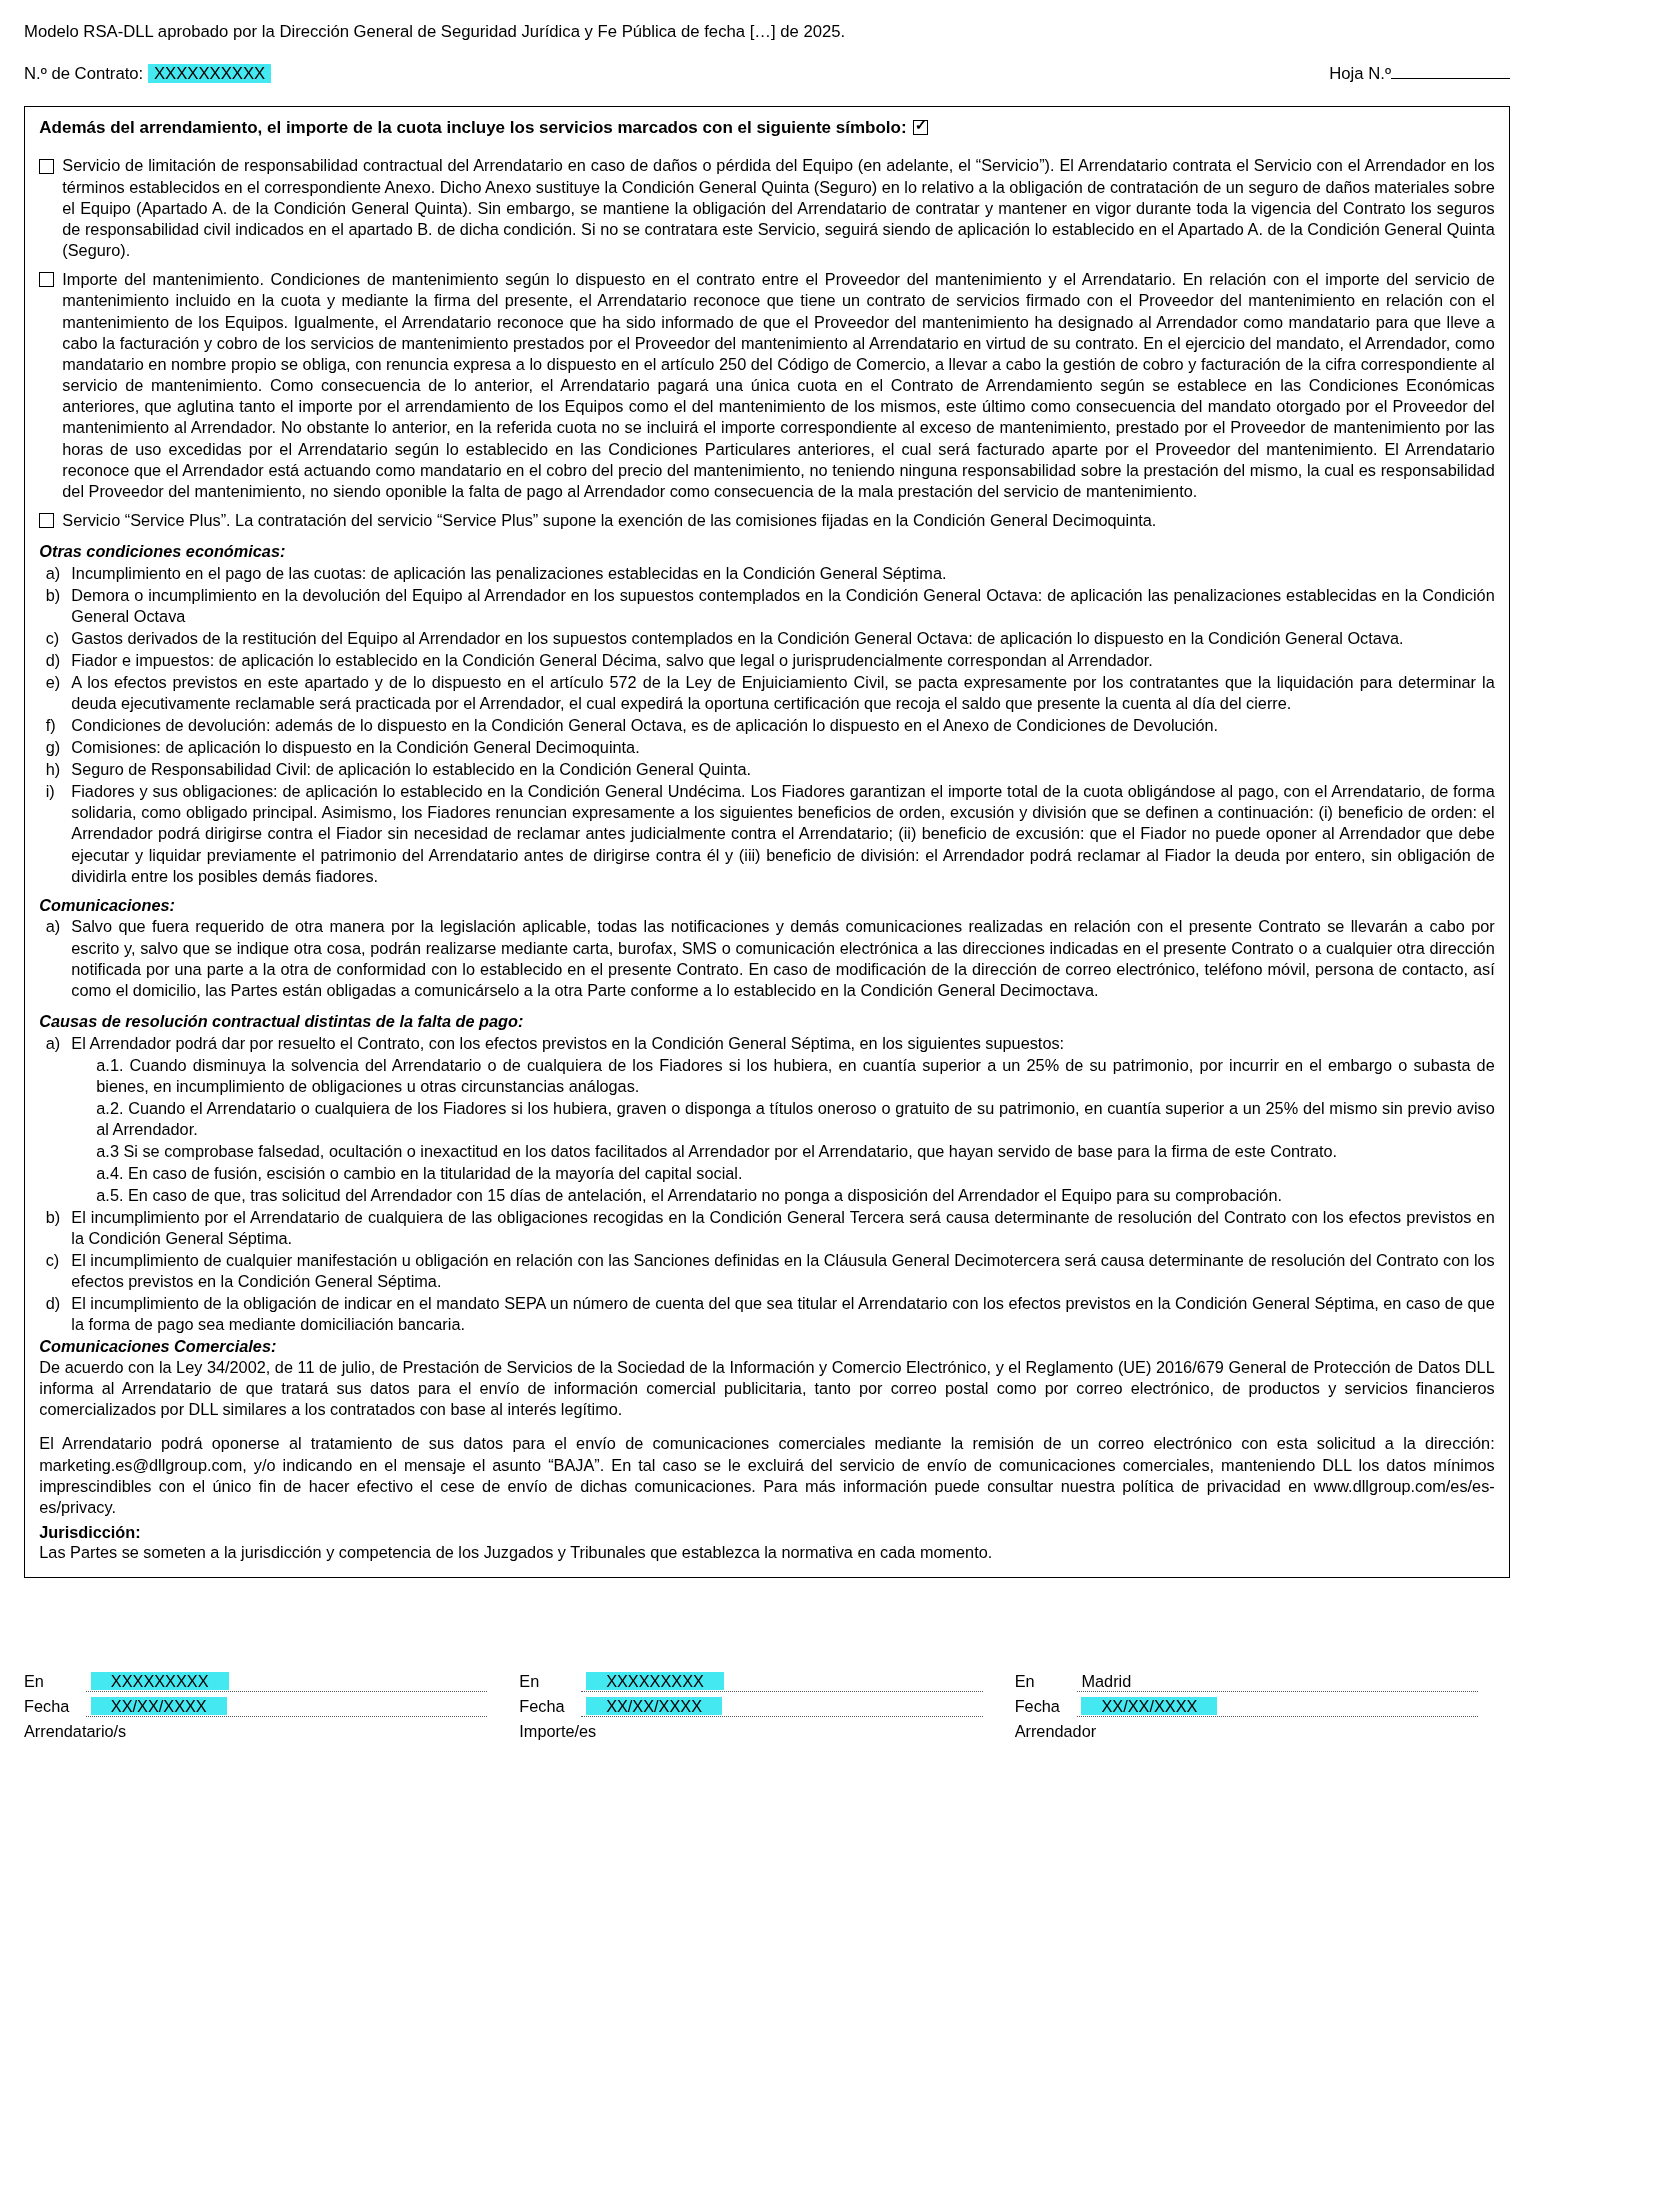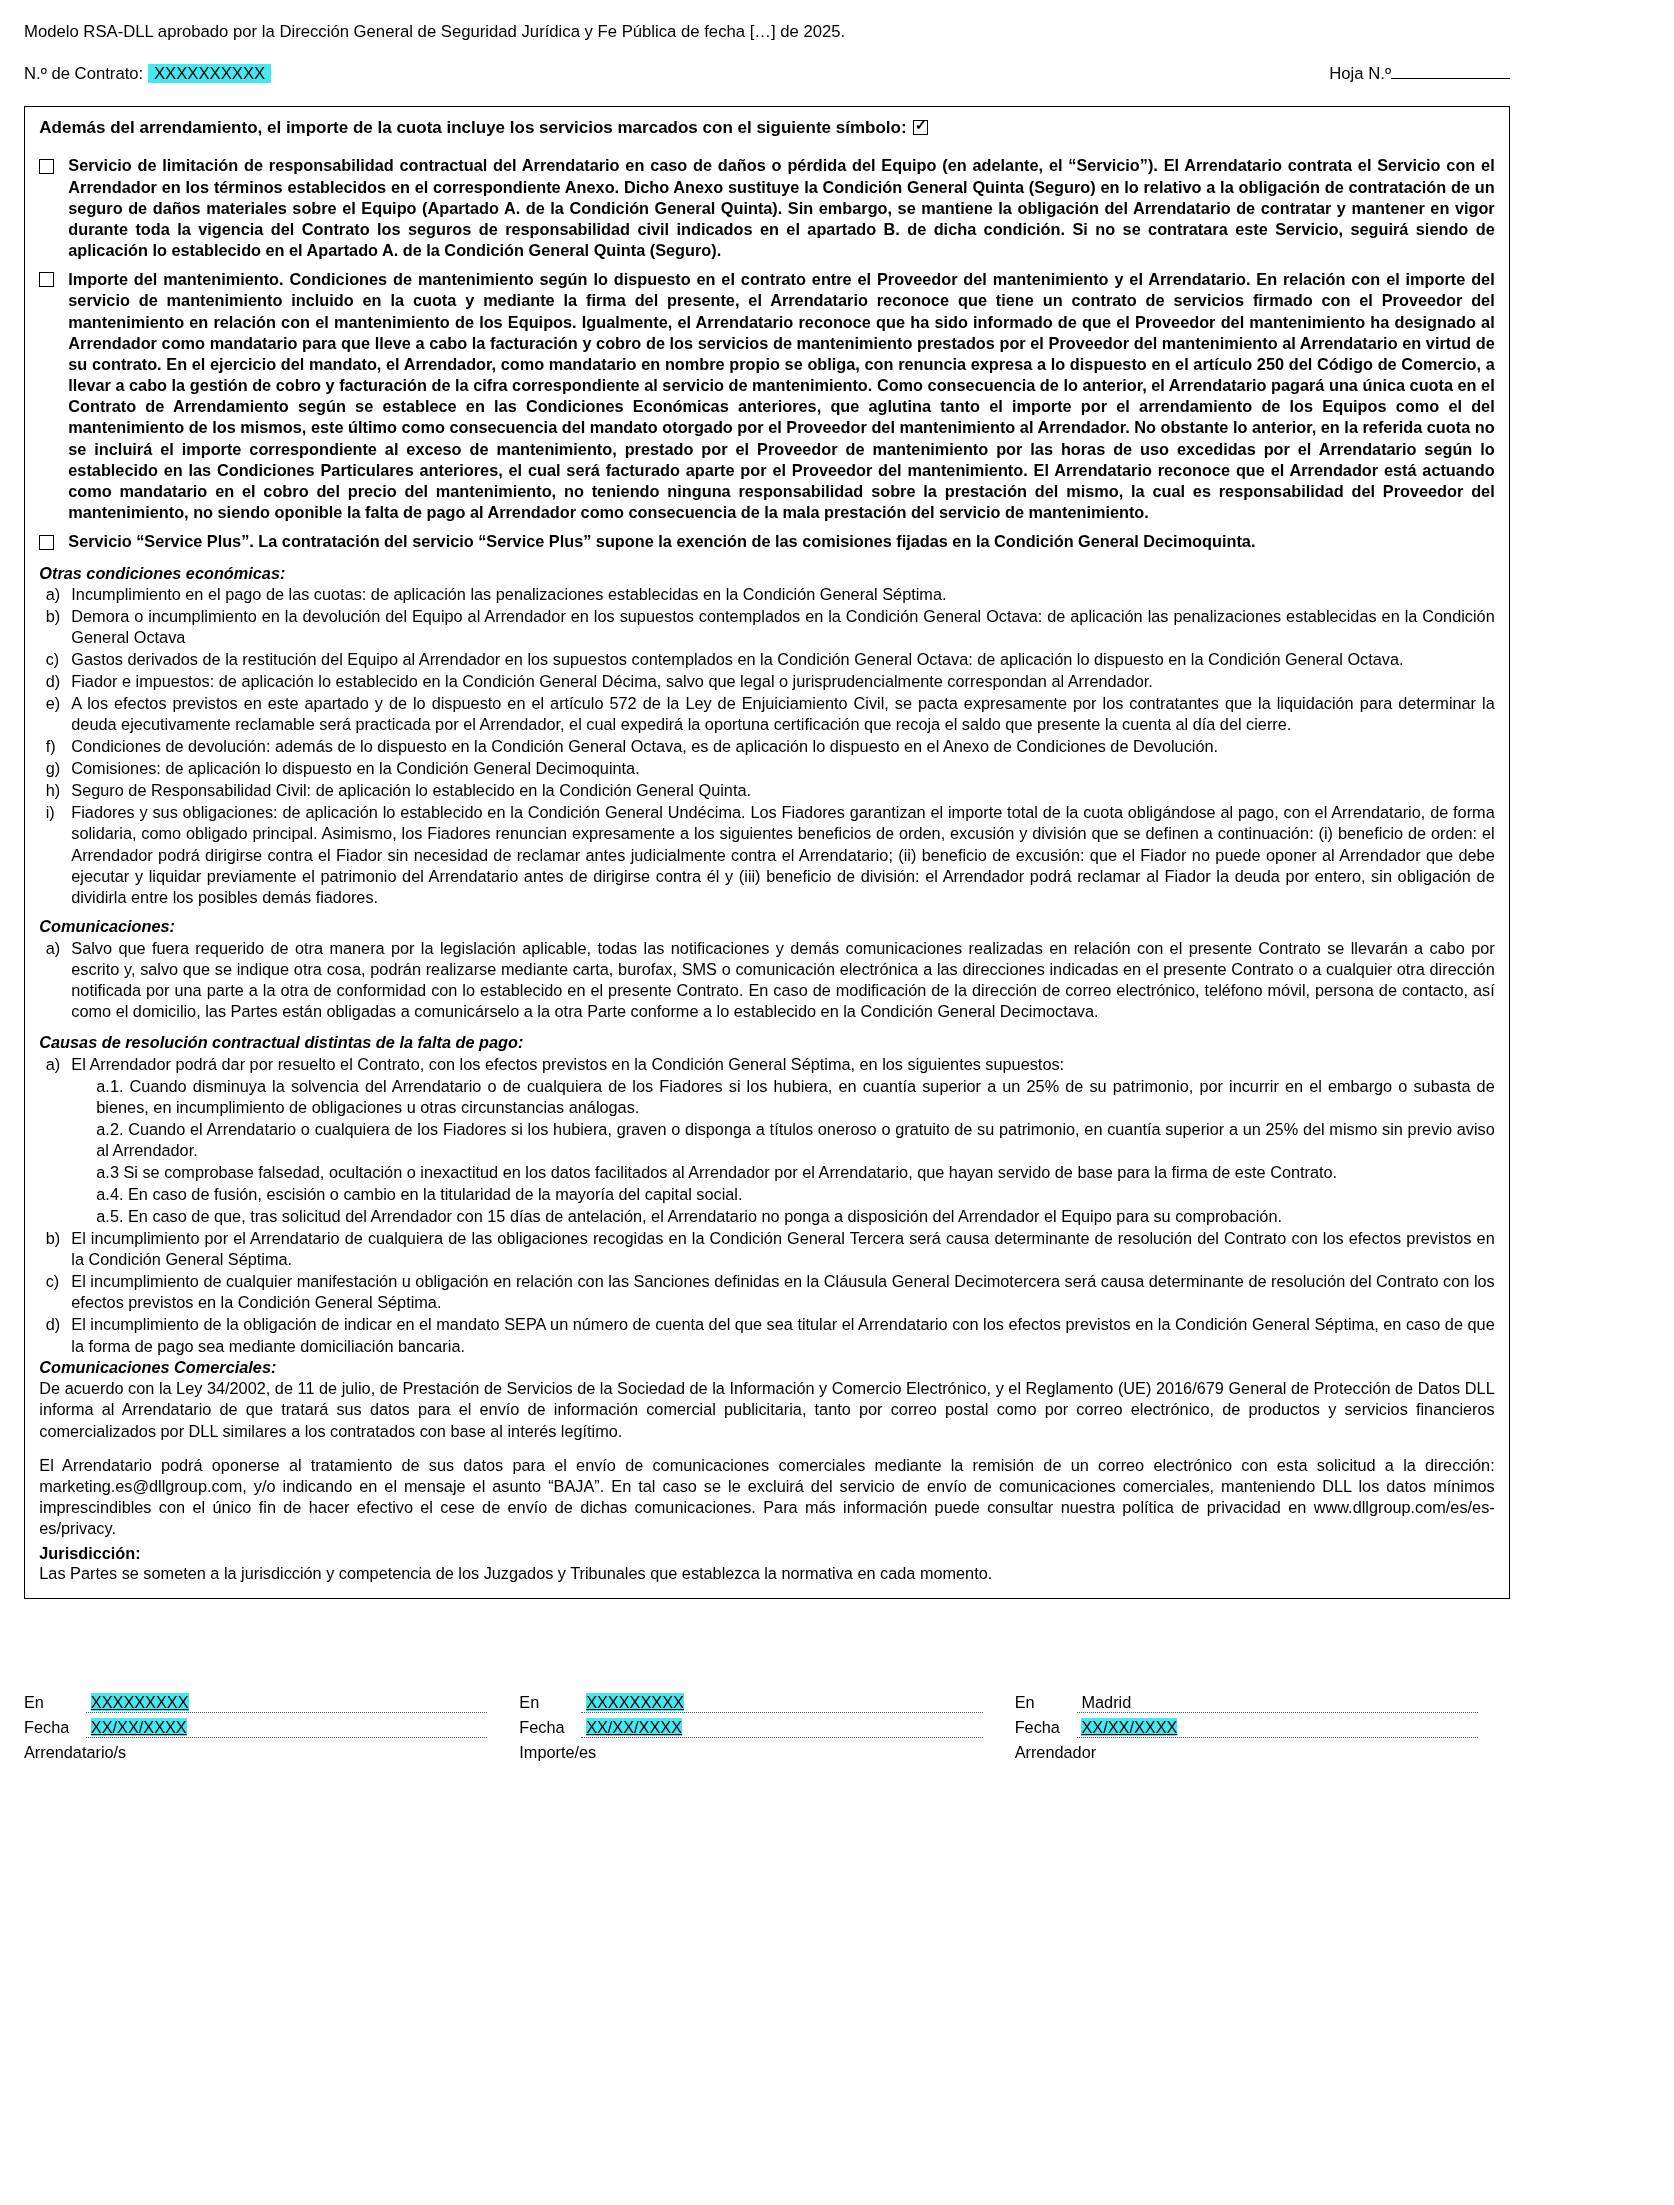--- a/index.html
+++ b/index.html
@@ -70,23 +70,22 @@
     content: "✓";
     position: absolute;
     left: 0.8px;
     top: -4px;
     font-size: 15px;
     line-height: 15px;
   }
   .clause {
     display: flex;
     align-items: flex-start;
-    gap: 14px;
+    gap: 8px;
     margin-bottom: 8px;
-    font-weight: bold;
   }
   .clause .body {
     text-align: justify;
     font-size: 16.3px;
     line-height: 1.30;
     flex: 1;
   }
   .clause .chk { margin-top: 3.2px; }
   .sec-title {
     font-weight: bold;
@@ -146,21 +145,21 @@
   }
   .sigrow .lbl {
     width: 62px;
     flex: 0 0 62px;
   }
   .sigrow .val {
     flex: 1;
     border-bottom: 0.8px dotted #555;
     padding-left: 4.8px;
   }
-  .sigrow .val .hl { padding: 0 0; text-decoration: underline; }
+  .sigrow .val .hl { padding: 0 20px; }
   .sigfoot {
     margin-top: 4.8px;
   }
 </style>
 </head>
 <body>
 
 <div class="page">
 
   <div class="hdr-line">Modelo RSA-DLL aprobado por la Dirección General de Seguridad Jurídica y Fe Pública de fecha […] de 2025.</div>

